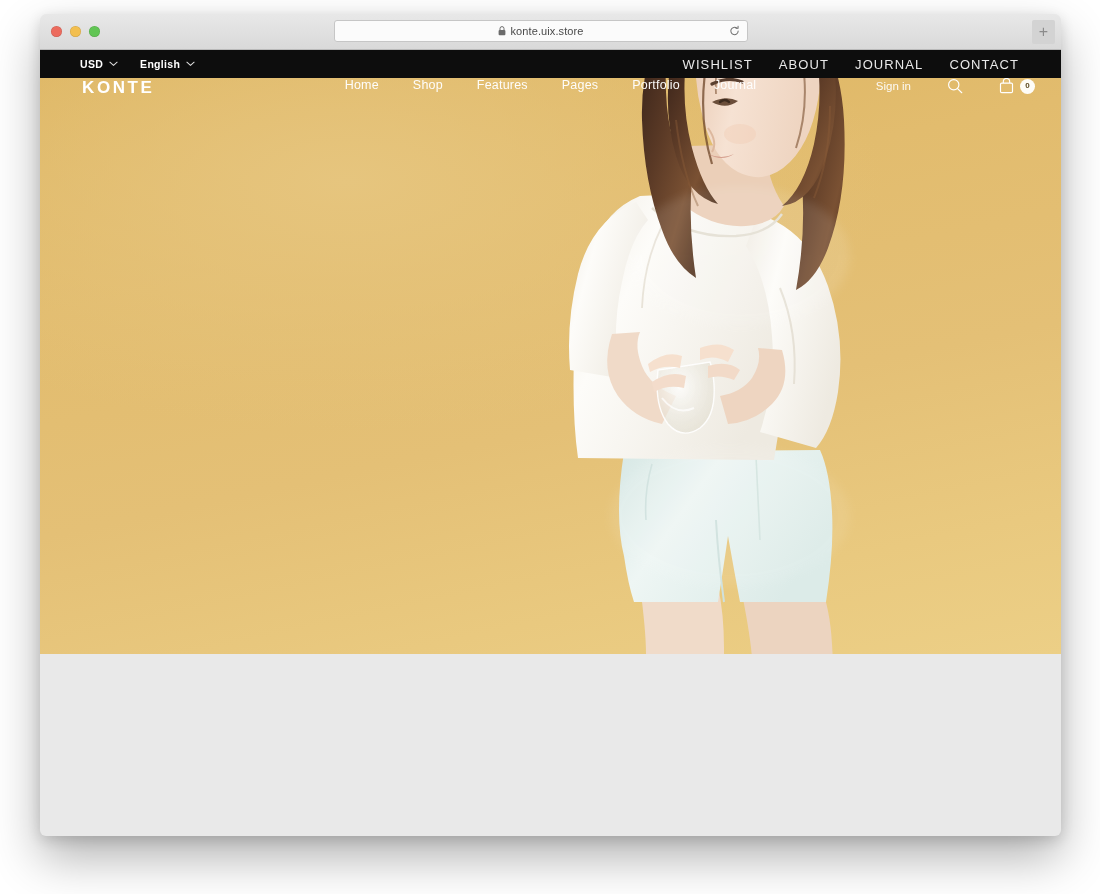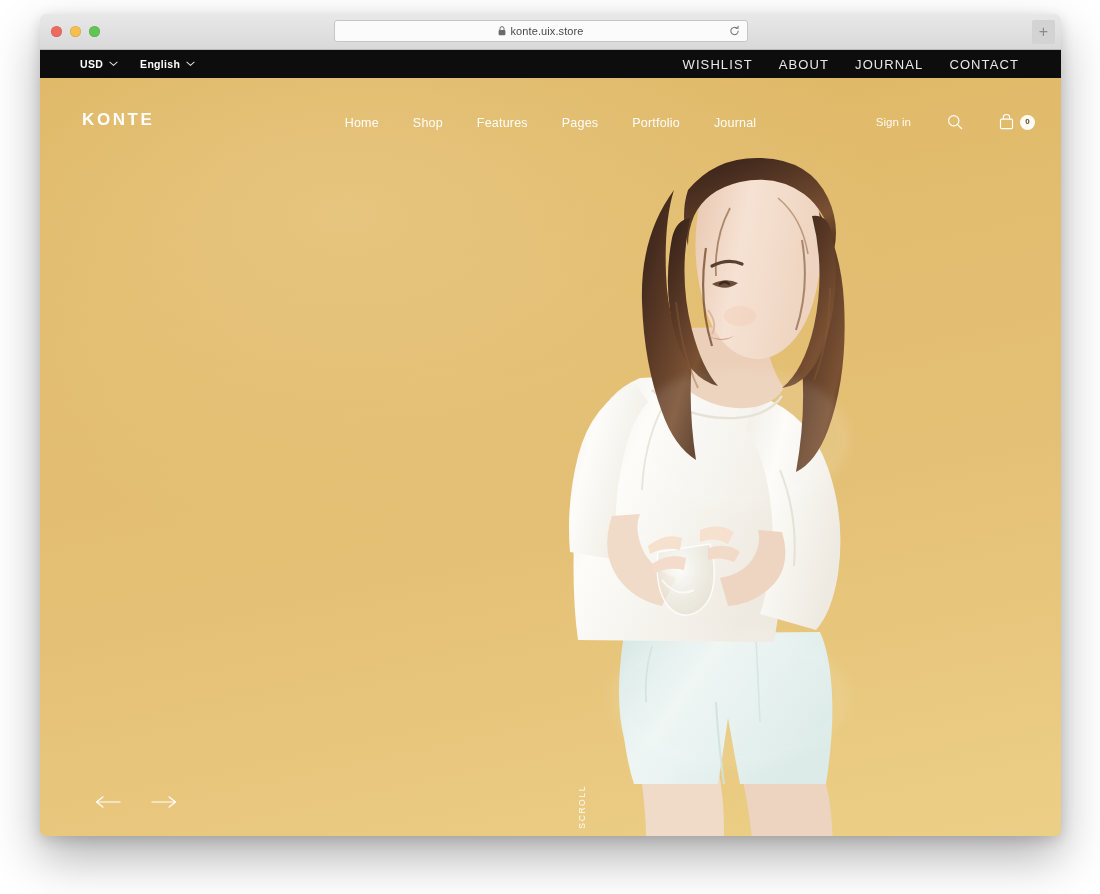--- a/index.html
+++ b/index.html
@@ -94,21 +94,21 @@
     color: #8b8b8b;
     font-size: 16px;
     line-height: 1;
     font-weight: 300;
   }
 
   
   .viewport {
     position: relative;
     width: 100%;
-    height: 786px;
+    height: 604px;
     overflow: hidden;
     background: #e5c075;
   }
 
   
   .topbar {
     position: relative;
     z-index: 40;
     height: 28px;
     background: #0d0d0d;
@@ -154,21 +154,21 @@
     left: 0; top: 28px; right: 0; bottom: 0;
     overflow: hidden;
   }
 
   
   .siteheader {
     position: relative;
     z-index: 30;
     height: 52px;
     display: flex;
-    align-items: flex-end;
+    align-items: flex-start;
     padding: 0 26px 0 42px;
   }
   .logo {
     font-size: 17px;
     font-weight: 700;
     letter-spacing: 2.6px;
     color: #ffffff;
   }
   .mainnav {
     position: absolute;

